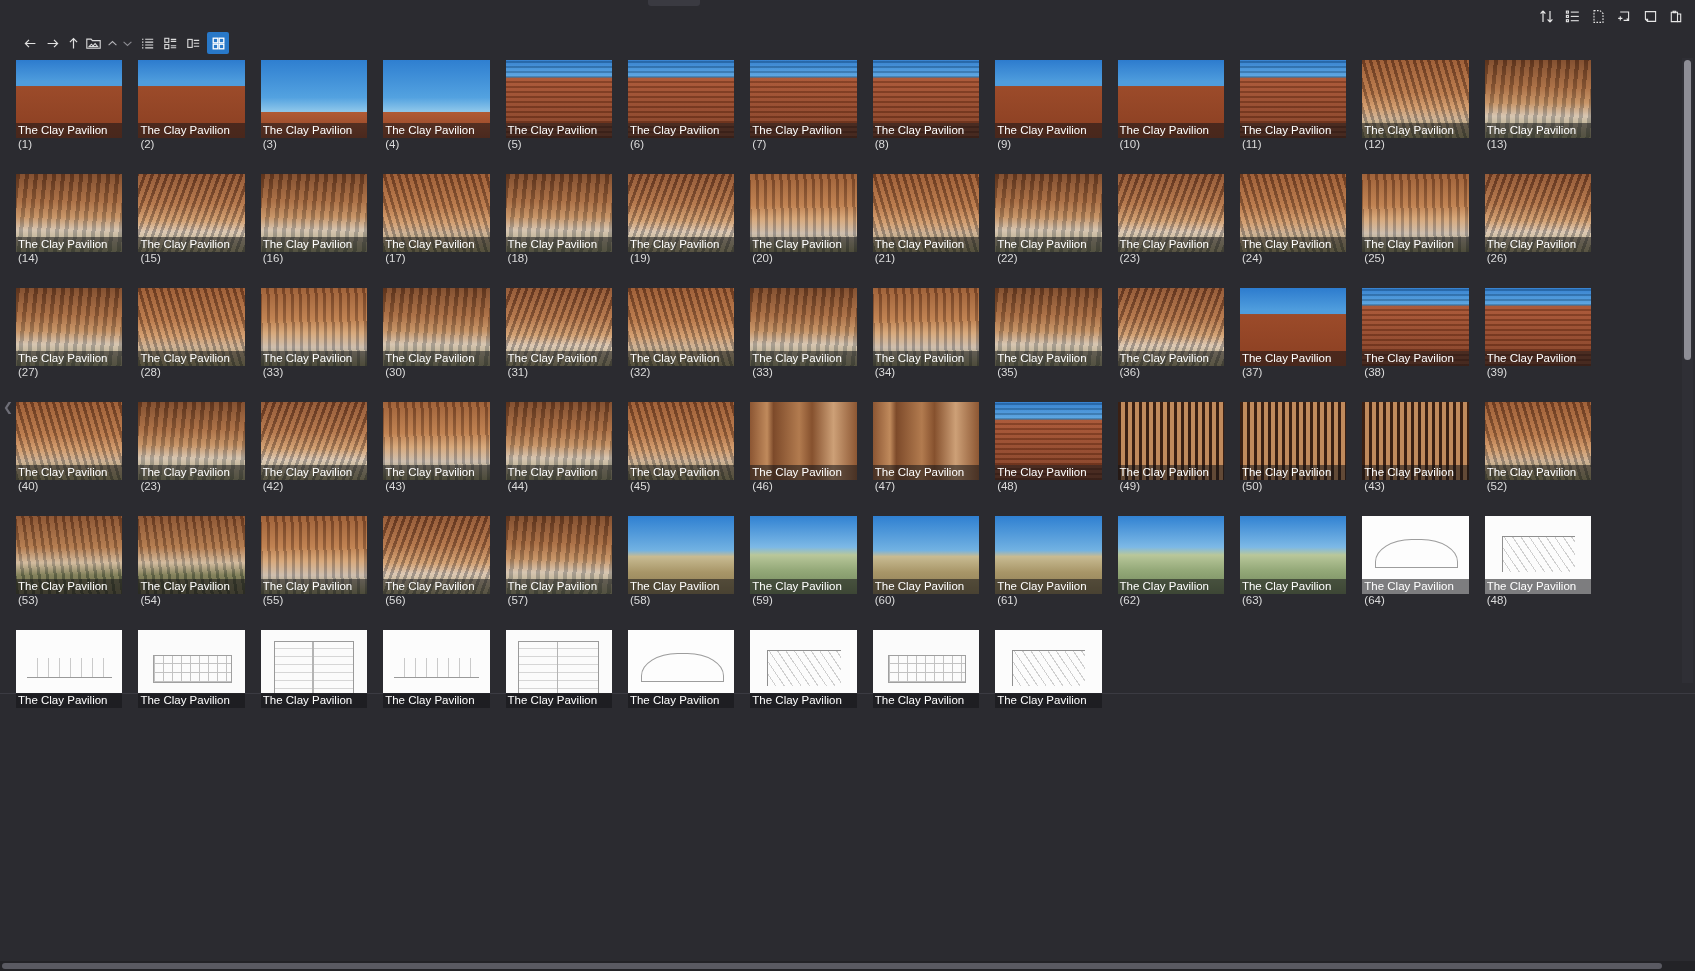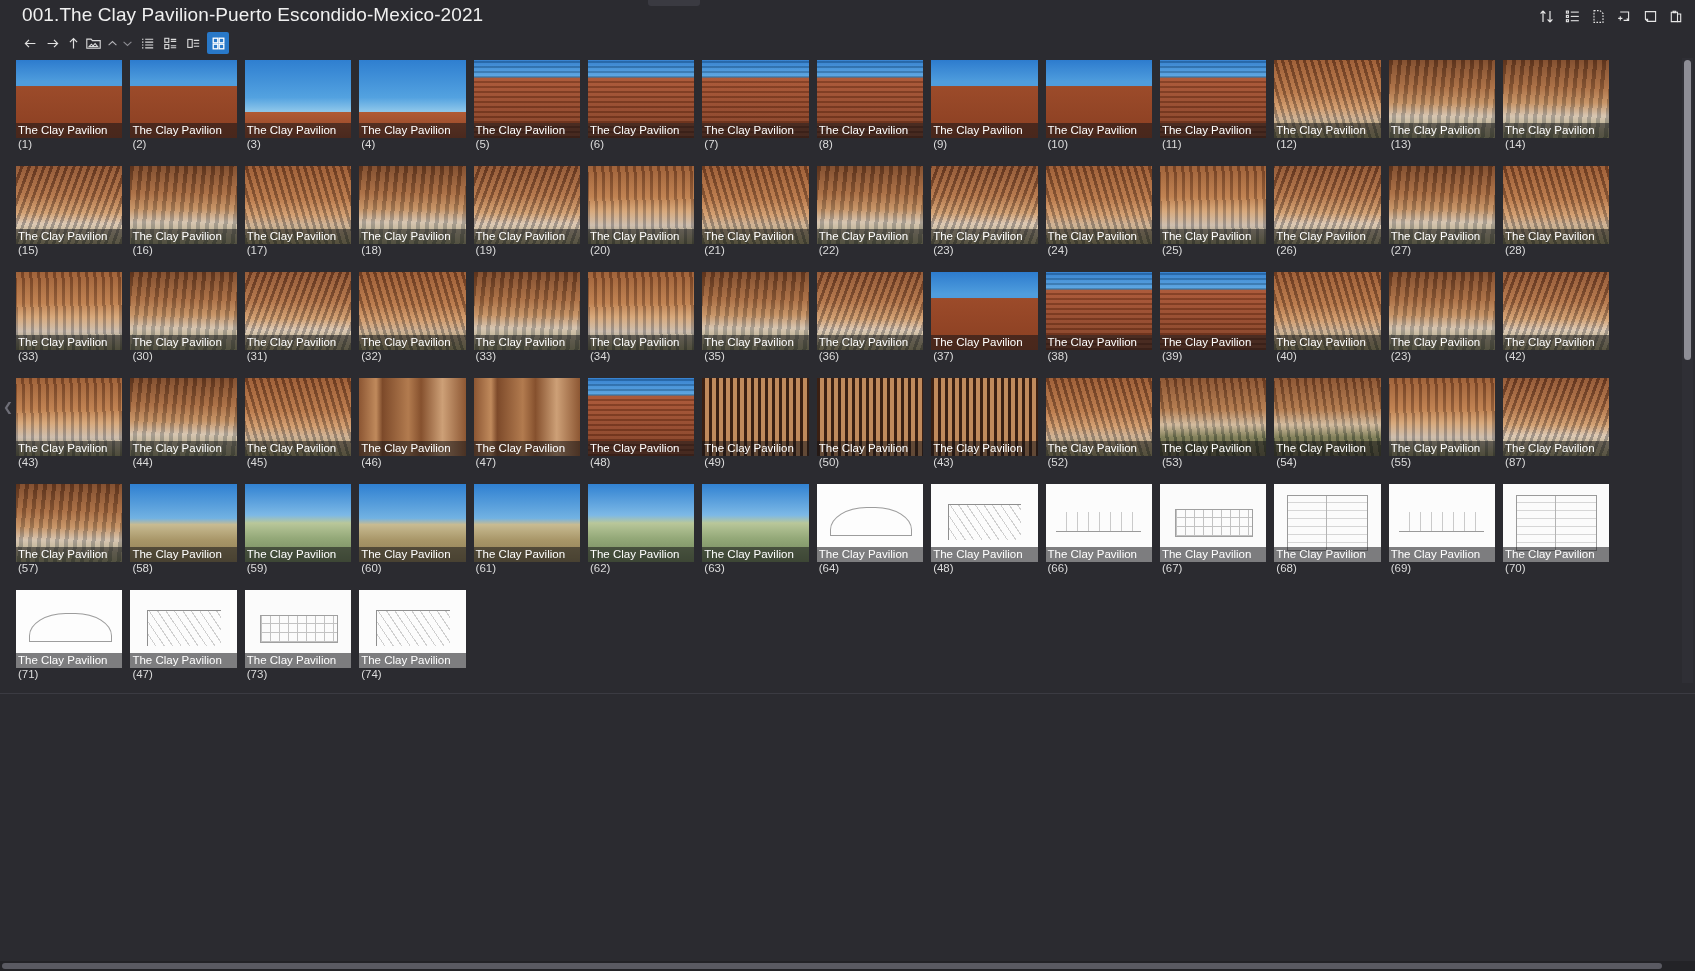--- a/index.html
+++ b/index.html
@@ -45,21 +45,21 @@
     position:absolute; top:1px; width:22px; height:22px;
     display:flex; align-items:center; justify-content:center;
     border-radius:2px;
   }
   .viewbtn.active { background:#2878c8; }
 
   
   .gridwrap {
     position:absolute; left:14px; top:58px; width:1666px; height:625px;
   }
-  .grid { display:flex; flex-wrap:wrap; gap:4px; }
+  .grid { display:flex; flex-wrap:wrap; gap:12px; }
   .cell {
     width:110.4px; height:102px; position:relative;
     padding:2px 2px 0 2px;
   }
   .thumb {
     position:relative; width:100%; height:78px; overflow:hidden;
     display:flex; align-items:flex-end;
   }
   .thumb .img { position:absolute; inset:0; }
   .caption {
@@ -171,21 +171,20 @@
     background:#2b2b30;
   }
 </style>
 </head>
 <body>
 
 <div id="app">
 
   <div class="titlebar">
     <div class="tb-tab"></div>
-    <div class="title-text">001.The Clay Pavilion-Puerto Escondido-Mexico-2021</div>
 
     <div class="title-right">
       <div class="ticon">
         <svg width="17" height="17" viewBox="0 0 17 17" fill="none" stroke="#e6e6e6" stroke-width="1.2">
           <path d="M5 14V3M5 3L2.6 5.6M5 3l2.4 2.6"></path>
           <path d="M12 3v11M12 14l-2.4-2.6M12 14l2.4-2.6"></path>
         </svg>
       </div>
       <div class="ticon">
         <svg width="17" height="17" viewBox="0 0 17 17" fill="none" stroke="#e6e6e6" stroke-width="1.1">
@@ -675,21 +674,21 @@
             <div class="img roof3"></div>
             <div class="caption">The Clay Pavilion</div>
           </div>
           <div class="idx">(55)</div>
         </div>
         <div class="cell">
           <div class="thumb">
             <div class="img roof2"></div>
             <div class="caption">The Clay Pavilion</div>
           </div>
-          <div class="idx">(87)</div>
+          <div class="idx">(56)</div>
         </div>
         <div class="cell">
           <div class="thumb">
             <div class="img interior"></div>
             <div class="caption">The Clay Pavilion</div>
           </div>
           <div class="idx">(57)</div>
         </div>
         <div class="cell">
           <div class="thumb">

